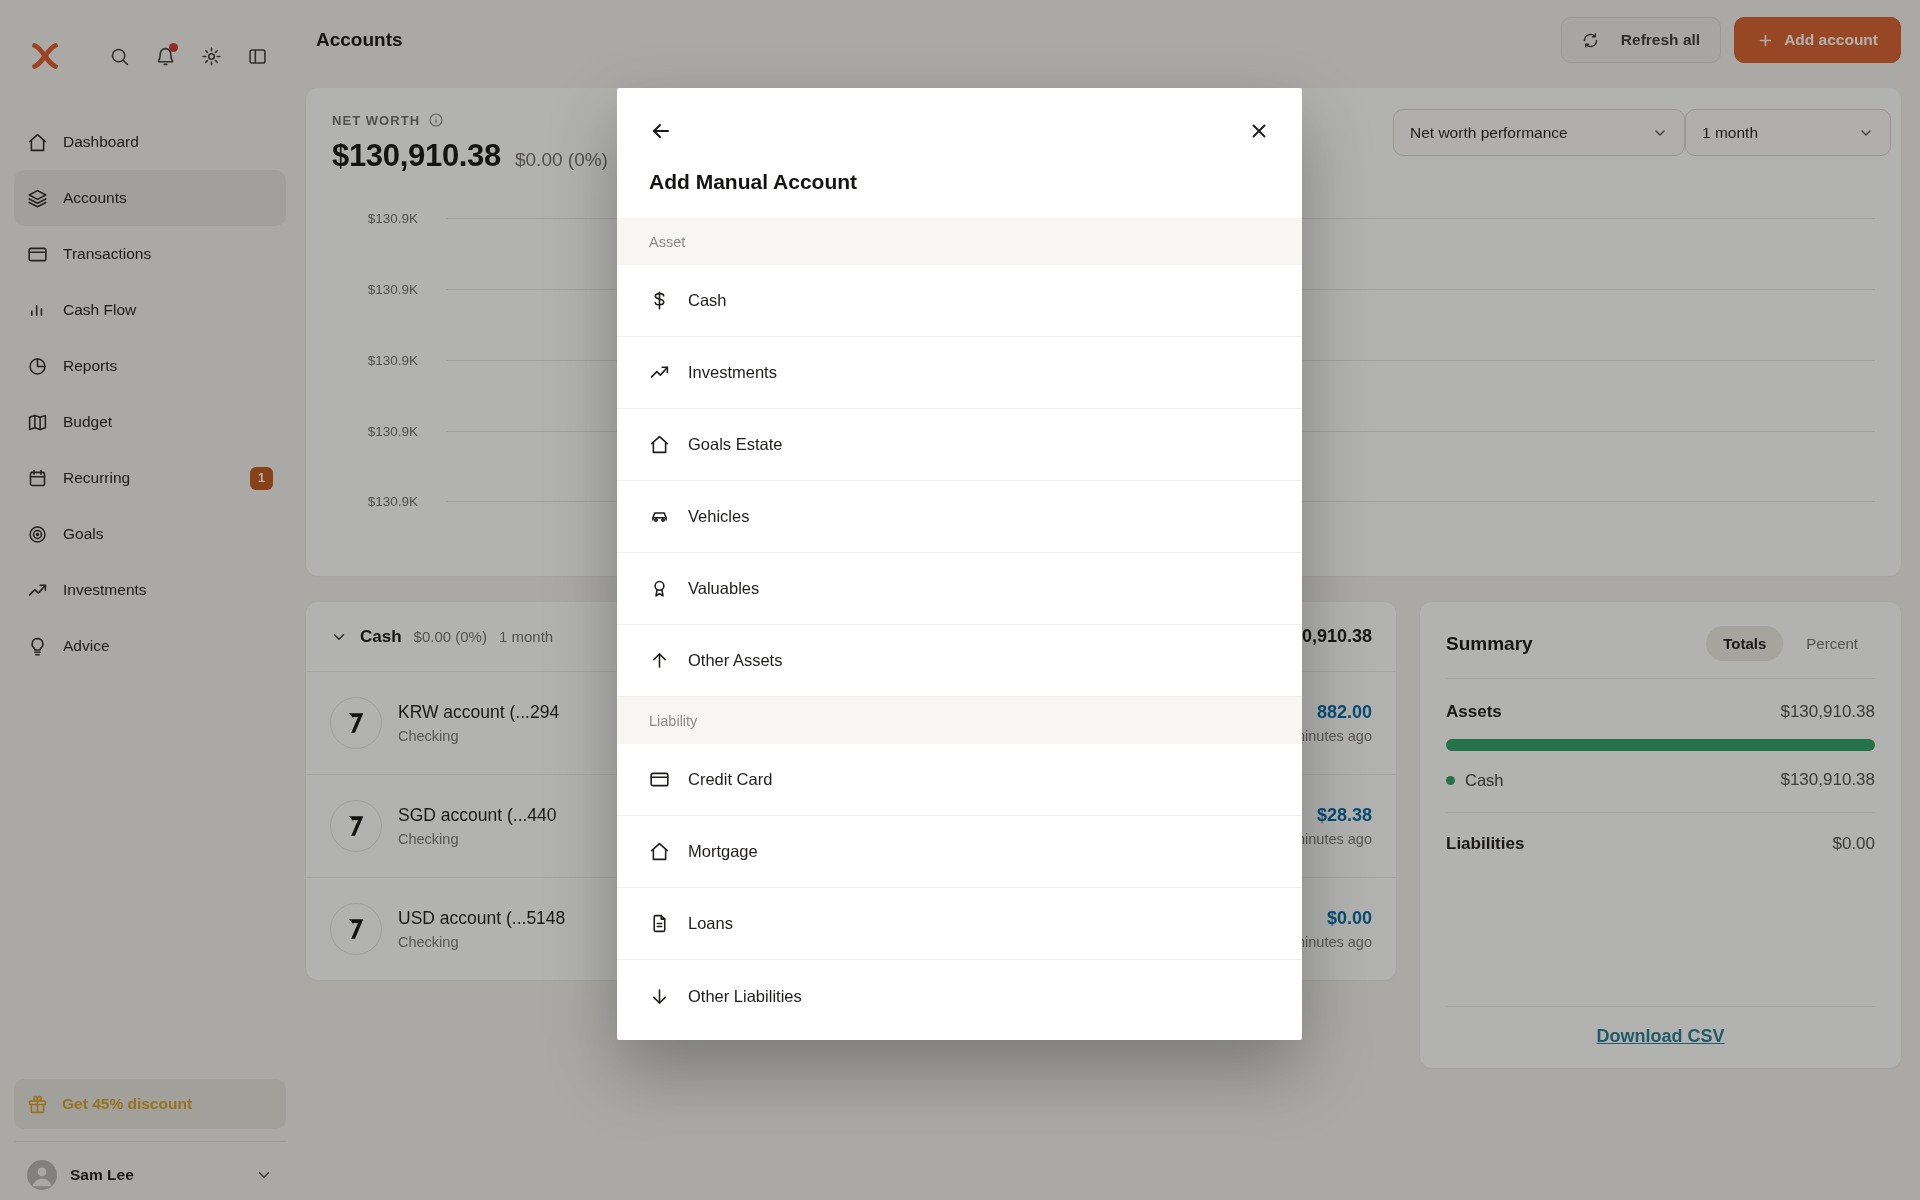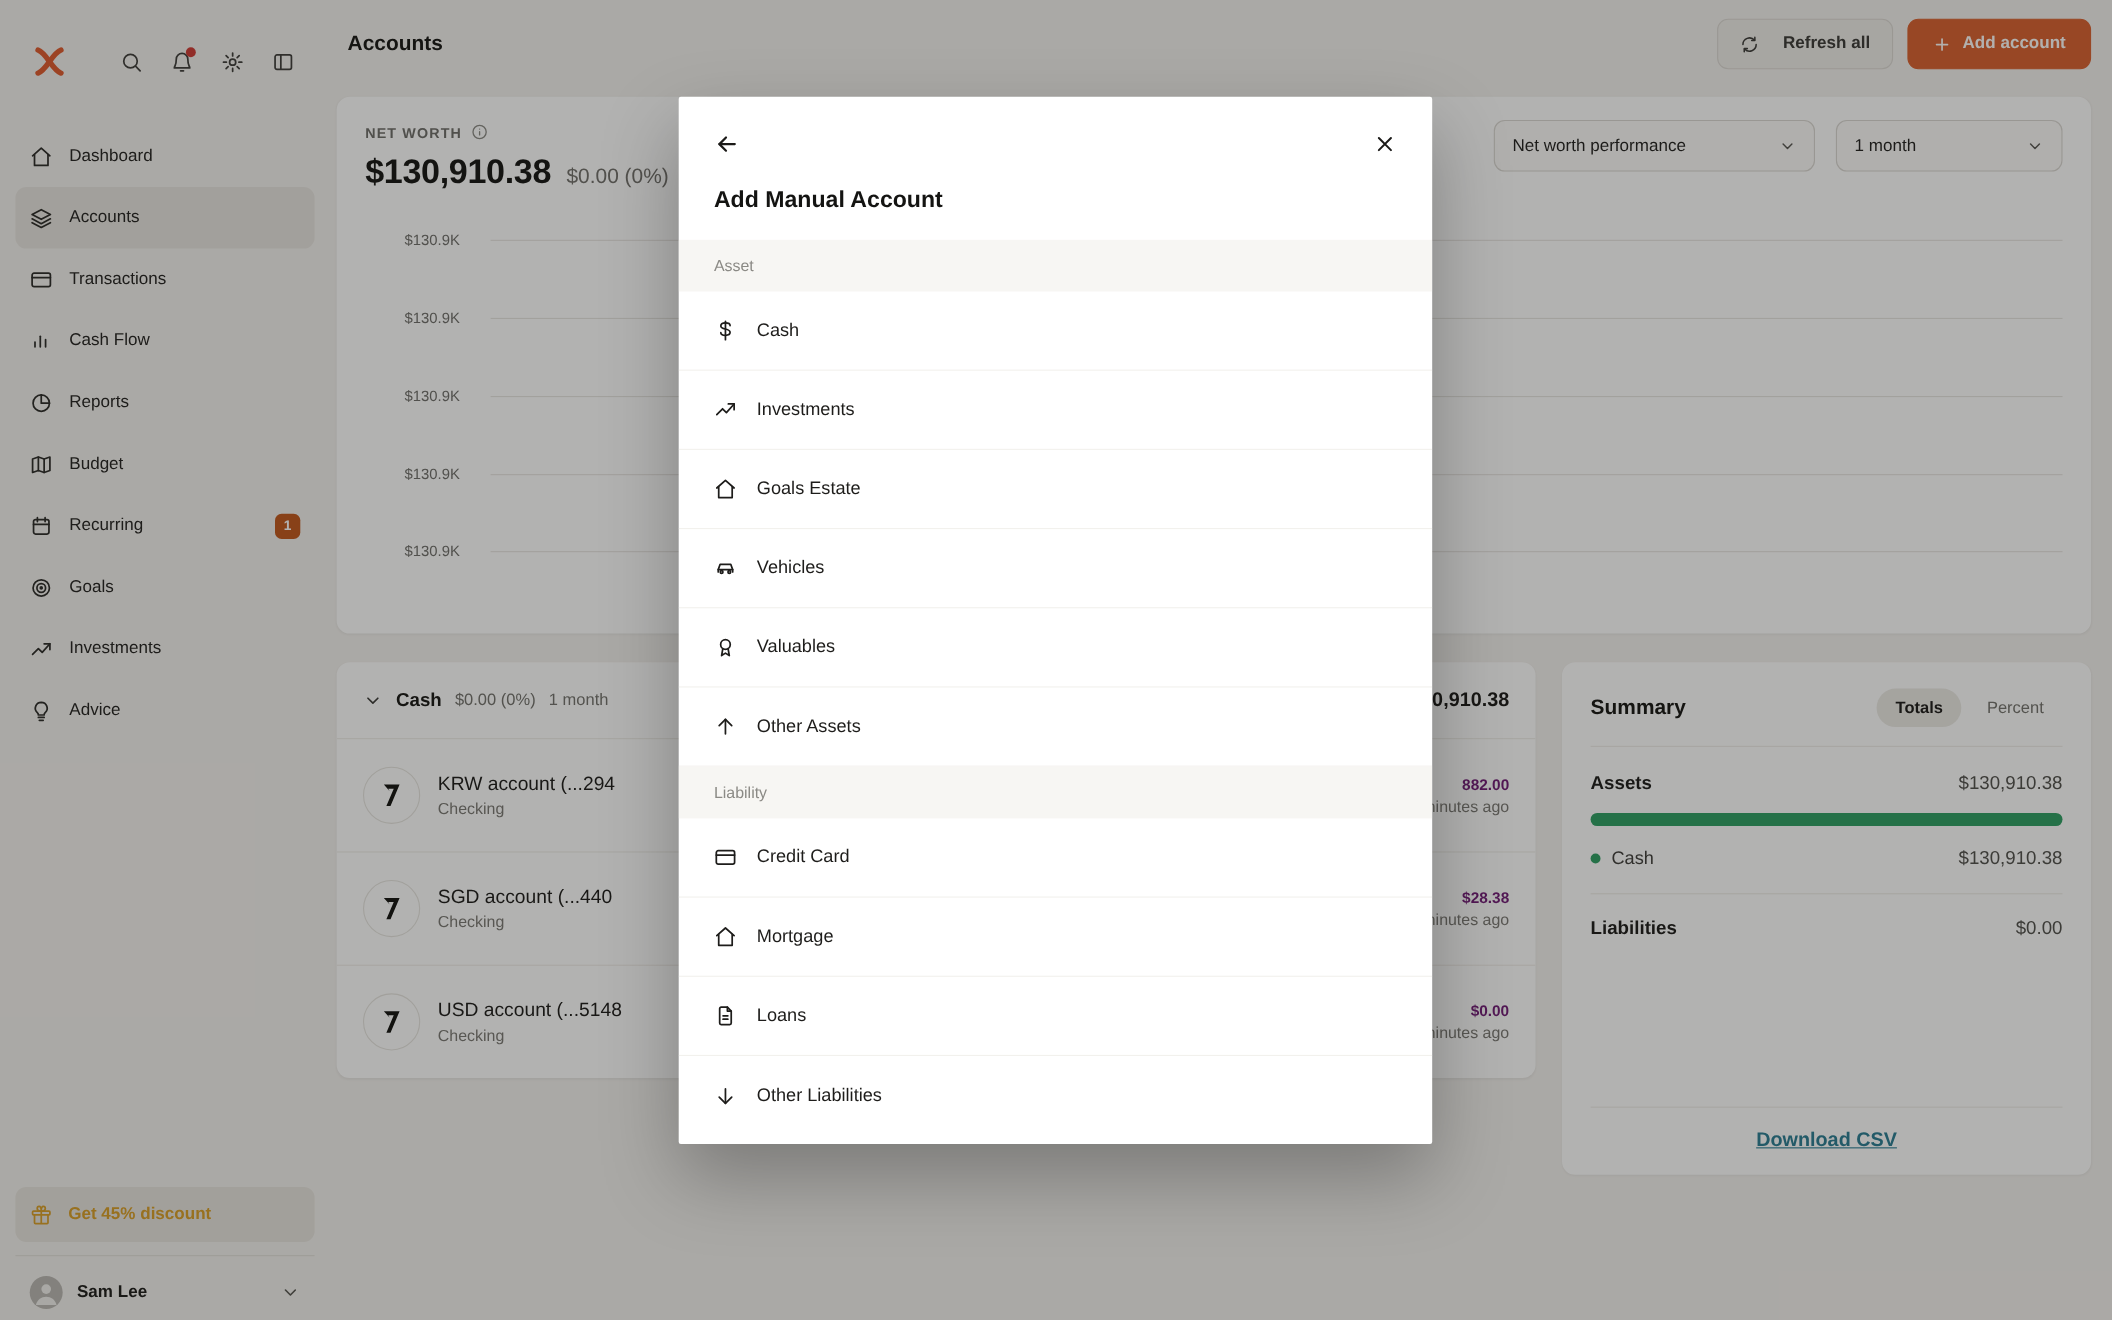--- a/index.html
+++ b/index.html
@@ -41,21 +41,21 @@
   .content { padding:8px 19px 0 6px; }
   .card { background:#FFFFFF; border-radius:12px; box-shadow:0 1px 2px rgba(40,38,35,.05); }
 
   .chart-card { position:relative; height:488px; padding:24px 26px; }
   .nw-label-row { display:flex; align-items:center; gap:8px; color:#6E6D69; }
   .nw-label { font-size:13px; font-weight:700; letter-spacing:.08em; }
   .nw-info { display:flex; color:#8A8984; }
   .nw-value-row { display:flex; align-items:baseline; gap:14px; margin-top:10px; }
   .nw-value { font-size:31px; font-weight:700; letter-spacing:-.01em; color:#141412; }
   .nw-change { font-size:19px; color:#716F6B; }
-  .chart-selects { position:absolute; top:21px; right:26px; display:flex; gap:19px; }
+  .chart-selects { position:absolute; top:21px; right:10px; display:flex; }
   .select { height:47px; border:1px solid #DAD7D2; background:#FCFBFA; border-radius:10px; display:flex; align-items:center; justify-content:space-between; padding:0 16px; font-size:15.5px; color:#201F1D; cursor:pointer; }
   .select .chev { color:#55544F; display:flex; margin-left:14px; }
   .sel-series { width:292px; }
   .sel-period { width:206px; }
   .gridlines { position:absolute; left:26px; right:26px; top:0; bottom:0; }
   .gl-row { position:absolute; left:0; right:0; height:0; }
   .gl-label { position:absolute; left:0; top:0; transform:translateY(-50%); width:86px; text-align:right; font-size:13.5px; color:#6F6E6A; }
   .gl-line { position:absolute; left:114px; right:0; top:0; border-top:1px solid #E8E6E1; }
 
   .row-cards { display:flex; gap:24px; margin-top:26px; align-items:flex-start; }
@@ -63,21 +63,21 @@
   .acc-header { height:69px; display:flex; align-items:center; gap:12px; padding:0 24px; }
   .acc-chev { color:#3A3936; display:flex; cursor:pointer; }
   .acc-title { font-size:17px; font-weight:700; color:#161513; }
   .acc-change, .acc-period { font-size:15px; color:#73726D; }
   .acc-total { margin-left:auto; font-size:18px; font-weight:600; color:#1A1917; }
   .acc-row { height:103px; display:flex; align-items:center; gap:16px; padding:0 24px; border-top:1px solid #F0EEE9; cursor:pointer; }
   .acc-logo { width:52px; height:52px; border-radius:50%; background:#FFFFFF; border:1px solid #E7E5E0; display:flex; align-items:center; justify-content:center; color:#121210; flex:none; }
   .acc-name { font-size:17.5px; font-weight:500; color:#1B1A18; }
   .acc-sub { font-size:14.5px; color:#7A7873; margin-top:5px; }
   .acc-right { margin-left:auto; text-align:right; }
-  .acc-value { font-size:14px; font-weight:600; color:#701a75; }
+  .acc-value { font-size:18px; font-weight:600; color:#0369a1; }
   .acc-time { font-size:14.5px; color:#7A7873; margin-top:5px; }
 
   .summary-card { width:481px; height:466px; padding:24px 26px 0; display:flex; flex-direction:column; }
   .sum-header { display:flex; align-items:center; padding-bottom:17px; border-bottom:1px solid #EFEDE8; }
   .sum-title { font-size:19px; font-weight:700; color:#161513; }
   .sum-tabs { margin-left:auto; display:flex; align-items:center; gap:6px; }
   .pill { padding:9px 17px; border-radius:999px; font-size:15px; cursor:pointer; color:#73726D; }
   .pill.active { background:#ECEAE5; color:#1B1A18; font-weight:600; }
   .sum-row { display:flex; align-items:center; }
   .sum-assets { margin-top:23px; }

